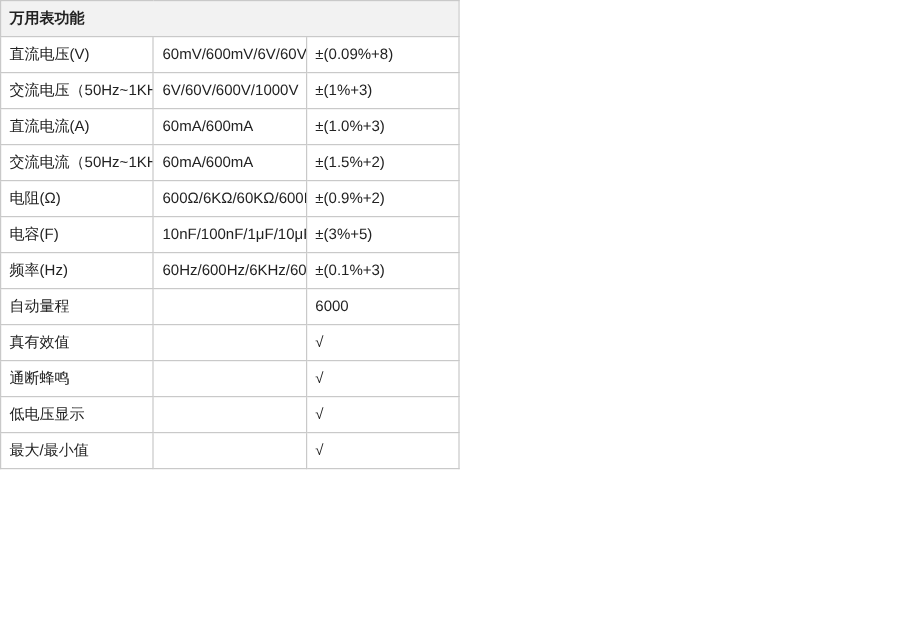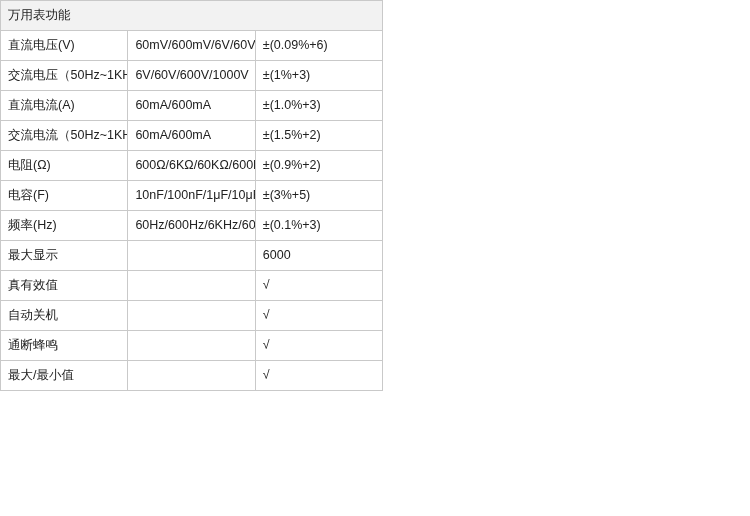--- a/index.html
+++ b/index.html
@@ -27,41 +27,41 @@
     line-height: 1.2;
     font-size: 12.5px;
     color: #222222;
     background: #ffffff;
     height: 17px;
     white-space: nowrap;
     overflow: hidden;
   }
   .spec-table tr.section td {
     background: #f2f2f2;
-    font-weight: normal;
+    font-weight: bold;
   }
   .col-a { width: 183px; }
   .col-b { width: 305px; }
   .col-c { width: 87px; }
   .col-rest { width: 175px; border-left: none !important; border-right: none !important; border-top: none !important; border-bottom: none !important; background: #ffffff !important; }
   .check { font-size: 13px; }
 </style>
 </head>
 <body>
 
 <table class="spec-table">
   <tbody>
       <tr class="section">
         <td class="col-a" colspan="3">万用表功能</td>
         <td class="col-rest"></td>
       </tr>
       <tr>
         <td class="col-a">直流电压(V)</td>
         <td class="col-b">60mV/600mV/6V/60V/600V/1000V</td>
-        <td class="col-c check">±(0.09%+6)</td>
+        <td class="col-c check">±(0.09%+8)</td>
         <td class="col-rest"></td>
       </tr>
       <tr>
         <td class="col-a">交流电压（50Hz~1KHz）</td>
         <td class="col-b">6V/60V/600V/1000V</td>
         <td class="col-c check">±(1%+3)</td>
         <td class="col-rest"></td>
       </tr>
       <tr>
         <td class="col-a">直流电流(A)</td>
@@ -87,39 +87,39 @@
         <td class="col-c check">±(3%+5)</td>
         <td class="col-rest"></td>
       </tr>
       <tr>
         <td class="col-a">频率(Hz)</td>
         <td class="col-b">60Hz/600Hz/6KHz/60KHz/600KHz/1MHz</td>
         <td class="col-c check">±(0.1%+3)</td>
         <td class="col-rest"></td>
       </tr>
       <tr>
-        <td class="col-a">最大显示</td>
+        <td class="col-a">自动量程</td>
         <td class="col-b"></td>
         <td class="col-c check">6000</td>
         <td class="col-rest"></td>
       </tr>
       <tr>
         <td class="col-a">真有效值</td>
         <td class="col-b"></td>
         <td class="col-c check">√</td>
         <td class="col-rest"></td>
       </tr>
       <tr>
-        <td class="col-a">自动关机</td>
+        <td class="col-a">通断蜂鸣</td>
         <td class="col-b"></td>
         <td class="col-c check">√</td>
         <td class="col-rest"></td>
       </tr>
       <tr>
-        <td class="col-a">通断蜂鸣</td>
+        <td class="col-a">低电压显示</td>
         <td class="col-b"></td>
         <td class="col-c check">√</td>
         <td class="col-rest"></td>
       </tr>
       <tr>
         <td class="col-a">最大/最小值</td>
         <td class="col-b"></td>
         <td class="col-c check">√</td>
         <td class="col-rest"></td>
       </tr>

